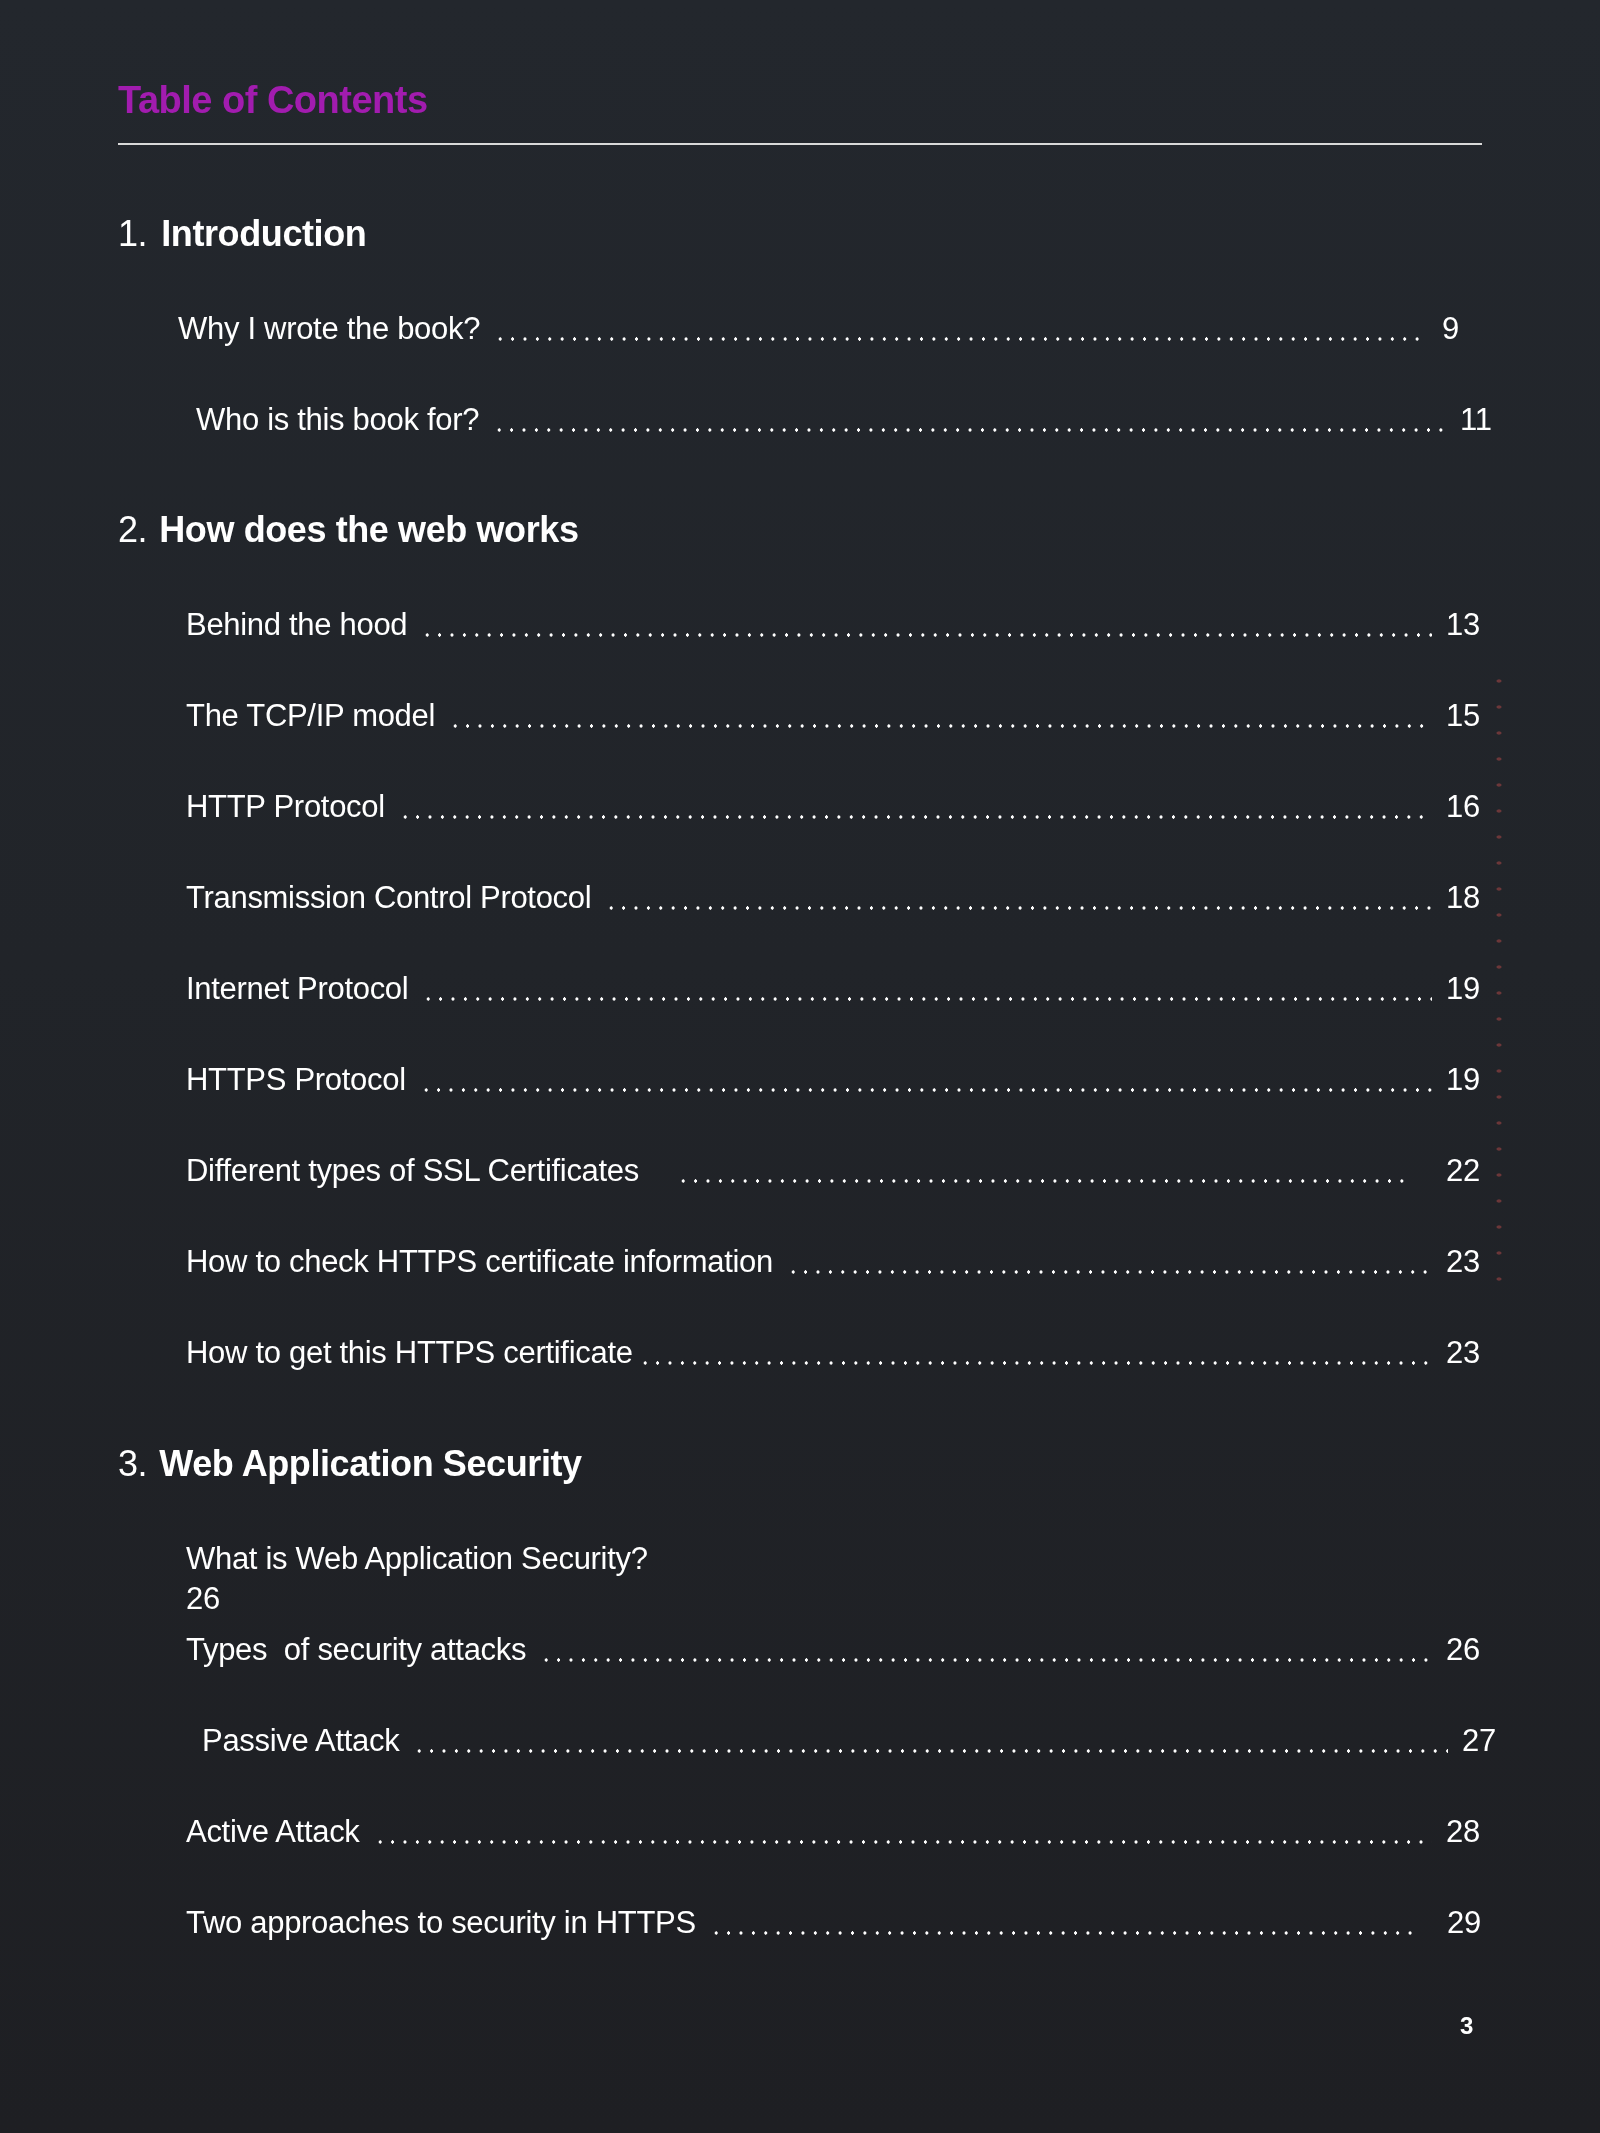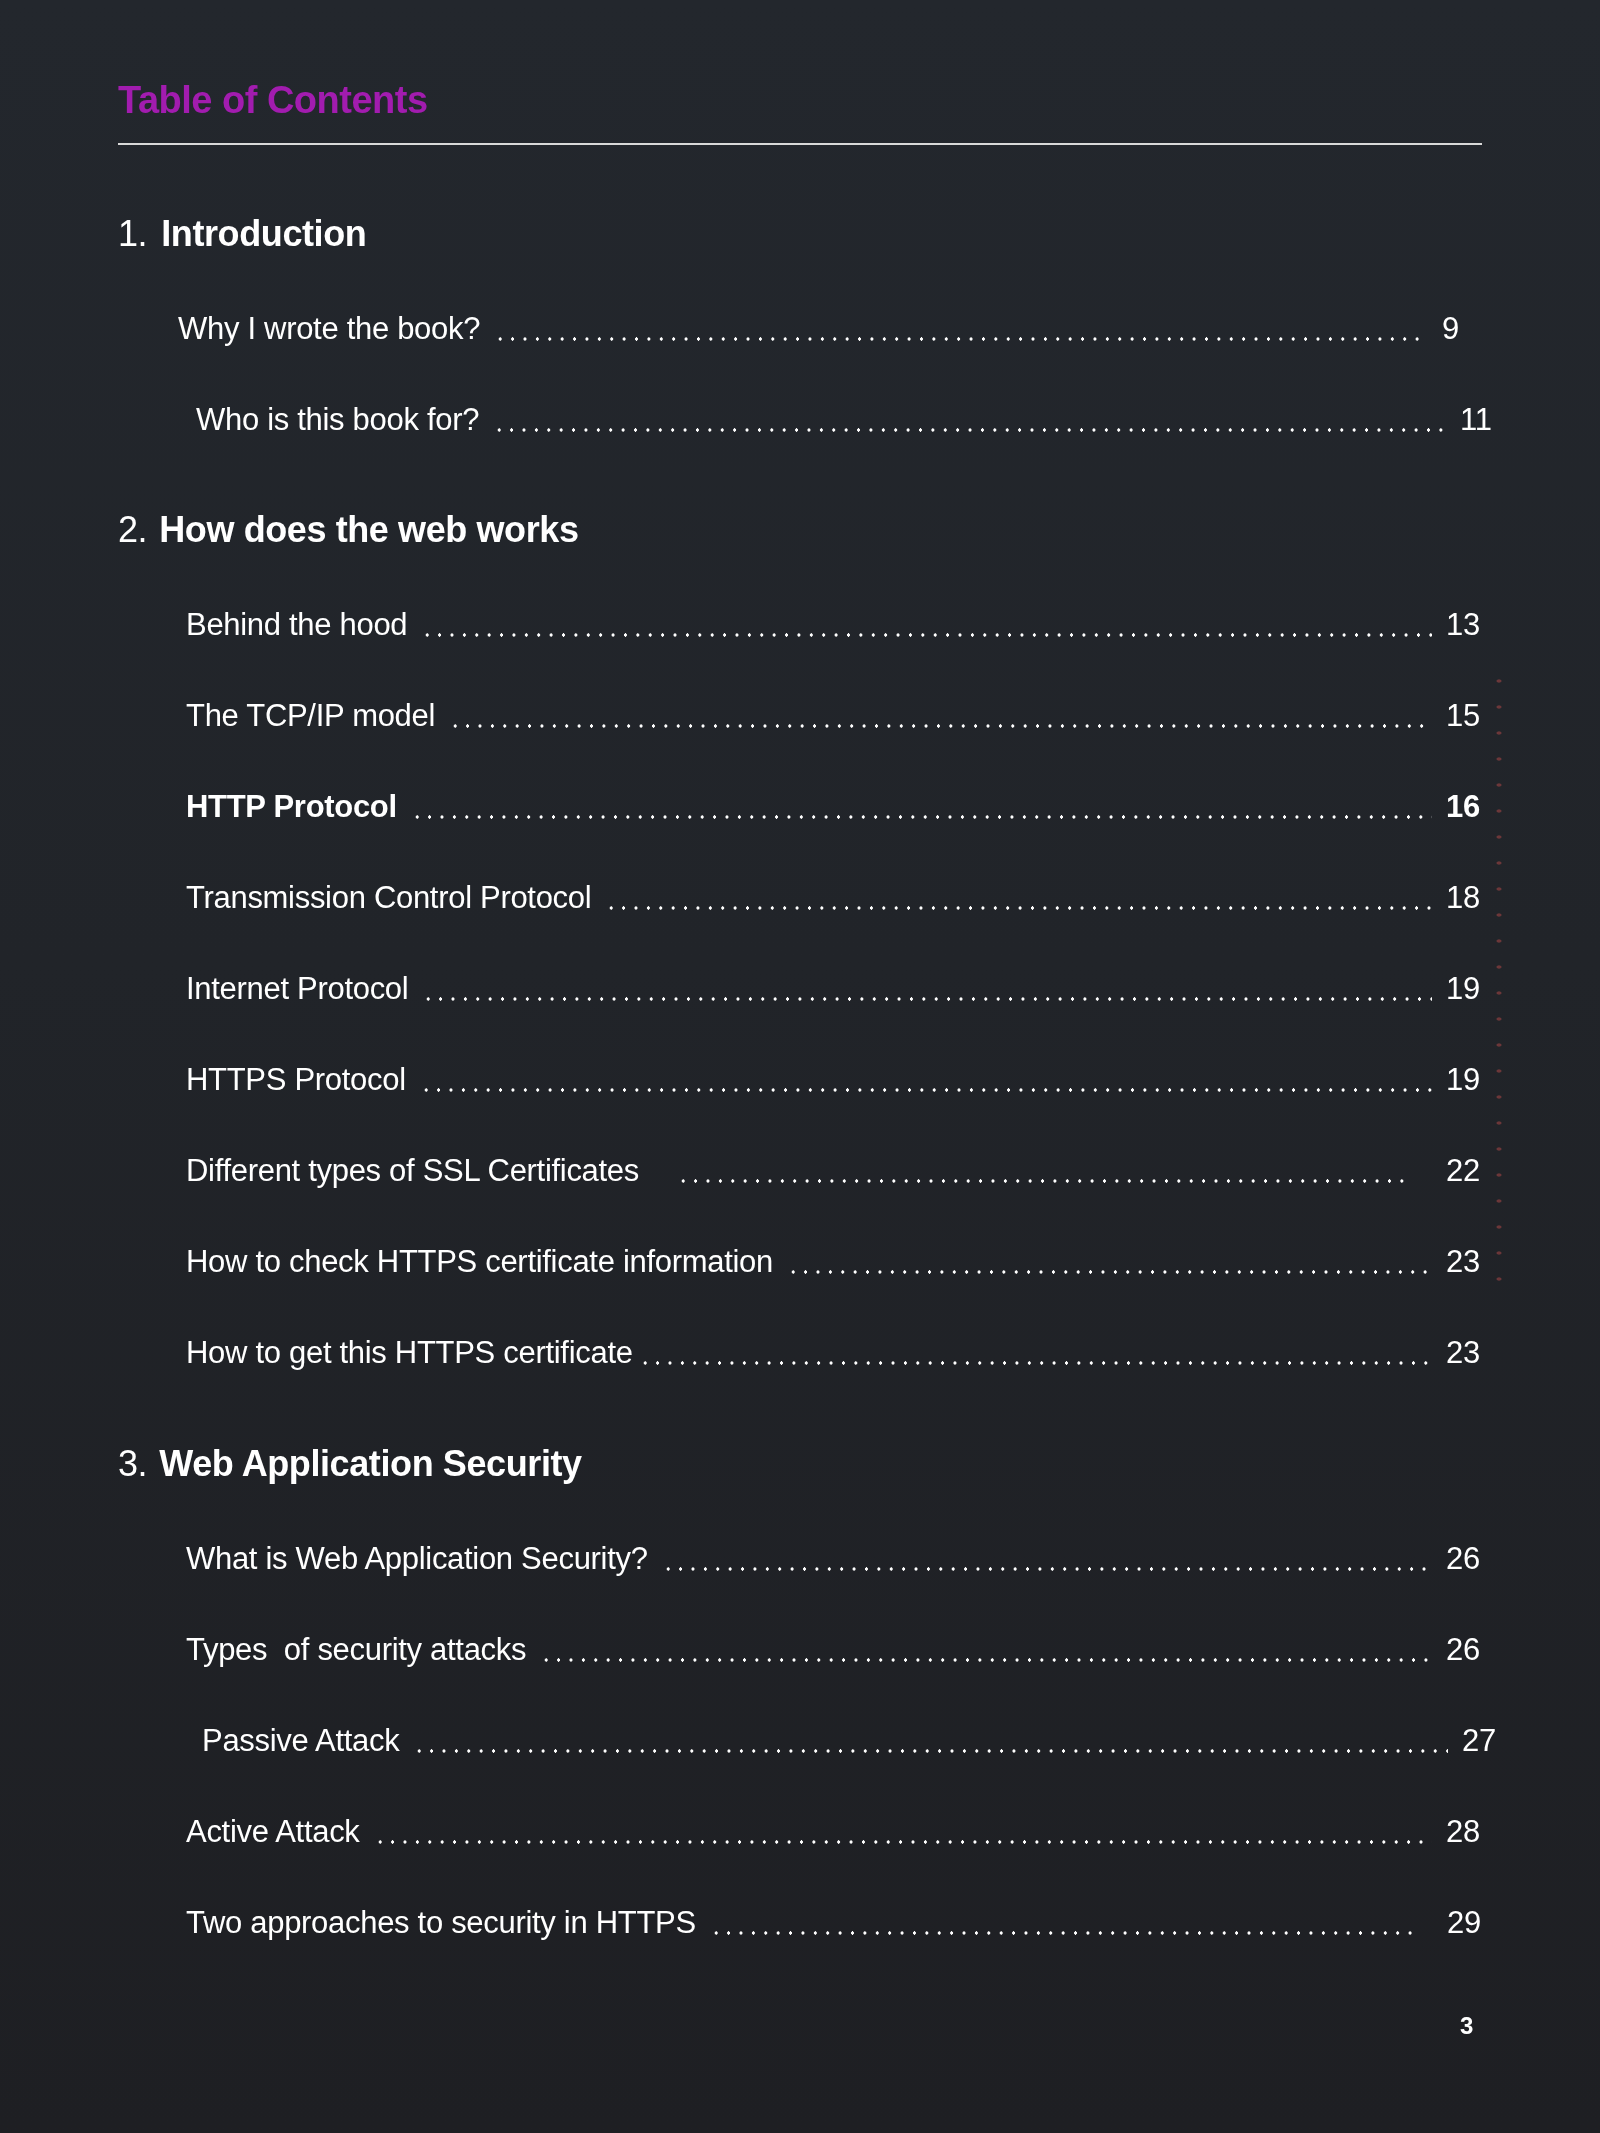--- a/index.html
+++ b/index.html
@@ -135,21 +135,21 @@
   <div class="toc-row" style="top:605px; left:186px; width:1296px;">
     <span class="label">Behind the hood</span>
     <span class="leader"></span>
     <span class="page-num" style="text-align:left;">13</span>
   </div>
   <div class="toc-row" style="top:696px; left:186px; width:1296px;">
     <span class="label">The TCP/IP model</span>
     <span class="leader"></span>
     <span class="page-num" style="text-align:left;">15</span>
   </div>
-  <div class="toc-row" style="top:787px; left:186px; width:1296px;font-weight:bold;">
+  <div class="toc-row" style="top:787px; left:186px; width:1296px;">
     <span class="label">HTTP Protocol</span>
     <span class="leader"></span>
     <span class="page-num" style="text-align:left;">16</span>
   </div>
   <div class="toc-row" style="top:878px; left:186px; width:1296px;">
     <span class="label">Transmission Control Protocol</span>
     <span class="leader"></span>
     <span class="page-num" style="text-align:left;">18</span>
   </div>
   <div class="toc-row" style="top:969px; left:186px; width:1296px;">
@@ -176,21 +176,21 @@
     <span class="label">How to get this HTTPS certificate</span>
     <span class="leader" style="margin-left:6px;"></span>
     <span class="page-num" style="text-align:left;">23</span>
   </div>
 
   <div class="section-heading" style="top:1442px;">
     <span class="num" style="margin-right:12px;">3.</span>
     <span>Web Application Security</span>
   </div>
 
-  <div class="toc-row" style="top:1539px; left:186px; width:1296px;">
+  <div class="toc-row" style="top:1539px; left:186px; width:1296px;flex-direction:column;">
     <span class="label">What is Web Application Security?</span>
     <span class="leader"></span>
     <span class="page-num" style="text-align:left;">26</span>
   </div>
   <div class="toc-row" style="top:1630px; left:186px; width:1296px;">
     <span class="label" style="white-space:pre;">Types  of security attacks</span>
     <span class="leader"></span>
     <span class="page-num" style="text-align:left;">26</span>
   </div>
   <div class="toc-row" style="top:1721px; left:202px; width:1296px;">

